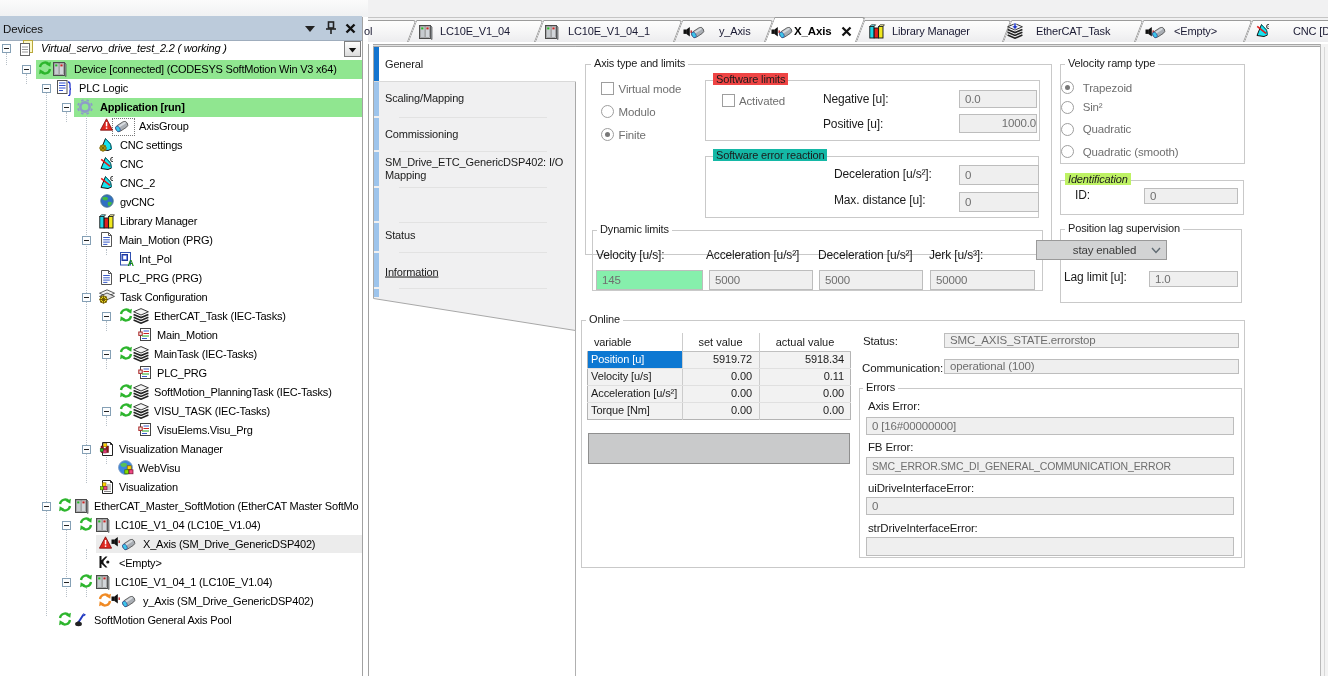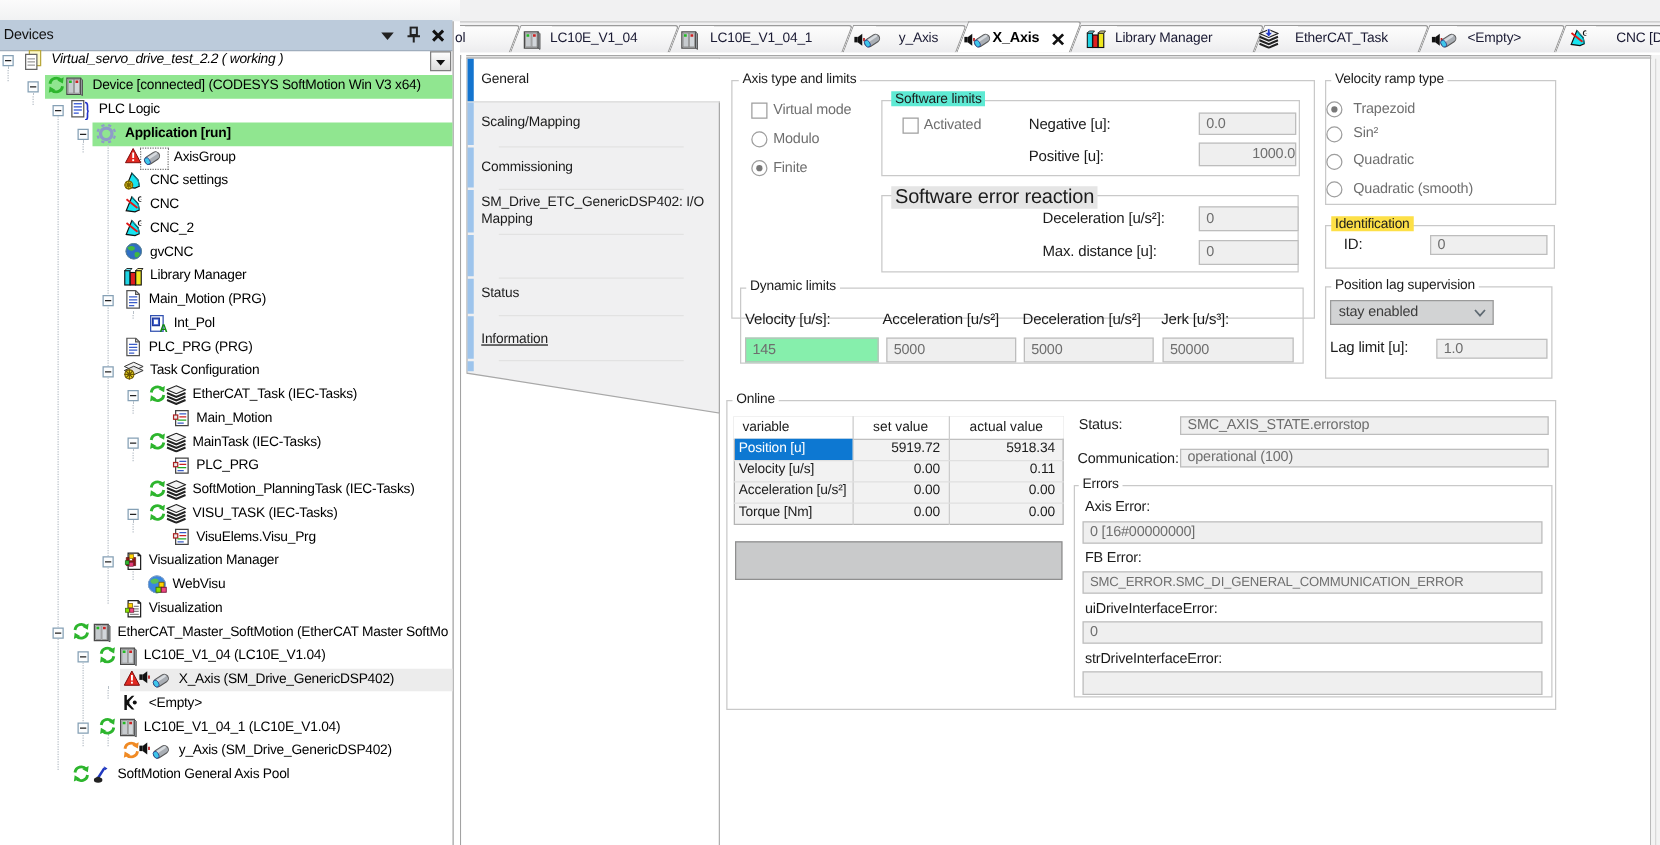--- a/index.html
+++ b/index.html
@@ -535,33 +535,33 @@
     <div style="position:absolute;left:385px;top:64px;transform:translateY(-54%);white-space:nowrap;color:#1b1b1b;font-size:11px;font-weight:normal;letter-spacing:-0.15px;">General</div>
     <div style="position:absolute;left:385px;top:98px;transform:translateY(-54%);white-space:nowrap;color:#1b1b1b;font-size:11px;font-weight:normal;letter-spacing:-0.15px;">Scaling/Mapping</div>
     <div style="position:absolute;left:385px;top:134px;transform:translateY(-54%);white-space:nowrap;color:#1b1b1b;font-size:11px;font-weight:normal;letter-spacing:-0.15px;">Commissioning</div>
     <div style="position:absolute;left:385px;top:156px;width:192px;font-size:11px;line-height:12.5px;color:#1b1b1b;letter-spacing:-0.15px;">SM_Drive_ETC_GenericDSP402: I/O<br>Mapping</div>
     <div style="position:absolute;left:385px;top:235px;transform:translateY(-54%);white-space:nowrap;color:#1b1b1b;font-size:11px;font-weight:normal;letter-spacing:-0.15px;">Status</div>
     <div style="position:absolute;left:385px;top:272px;transform:translateY(-54%);white-space:nowrap;color:#1b1b1b;font-size:11px;font-weight:normal;letter-spacing:-0.15px;text-decoration:underline;">Information</div>
     <div style="position:absolute;left:585px;top:64px;width:467px;height:191px;border:1px solid #c9c9c9;box-sizing:border-box;">
       <span style="position:absolute;left:5px;top:-8px;background:#ffffff;padding:0 3px;color:#1b1b1b;font-size:11px;letter-spacing:-0.15px;white-space:nowrap;">Axis type and limits</span>
     </div>
     <div style="position:absolute;left:705px;top:80px;width:335px;height:61px;border:1px solid #c9c9c9;box-sizing:border-box;">
-      <span style="position:absolute;left:7px;top:-8px;background:#5eead4;padding:0 3px;color:#1b1b1b;font-size:11px;letter-spacing:-0.15px;white-space:nowrap;">Software limits</span>
+      <span style="position:absolute;left:7px;top:-8px;background:#ef4444;padding:0 3px;color:#1b1b1b;font-size:11px;letter-spacing:-0.15px;white-space:nowrap;">Software limits</span>
     </div>
     <div style="position:absolute;left:705px;top:156px;width:334px;height:62px;border:1px solid #c9c9c9;box-sizing:border-box;">
-      <span style="position:absolute;left:7px;top:-8px;background:#e5e5e5;padding:0 3px;color:#1b1b1b;font-size:16px;letter-spacing:-0.15px;white-space:nowrap;">Software error reaction</span>
+      <span style="position:absolute;left:7px;top:-8px;background:#14b8a6;padding:0 3px;color:#1b1b1b;font-size:11px;letter-spacing:-0.15px;white-space:nowrap;">Software error reaction</span>
     </div>
     <div style="position:absolute;left:592px;top:230px;width:451px;height:61px;border:1px solid #c9c9c9;box-sizing:border-box;">
       <span style="position:absolute;left:4px;top:-8px;background:#ffffff;padding:0 3px;color:#1b1b1b;font-size:11px;letter-spacing:-0.15px;white-space:nowrap;">Dynamic limits</span>
     </div>
     <div style="position:absolute;left:1060px;top:64px;width:185px;height:100px;border:1px solid #c9c9c9;box-sizing:border-box;">
       <span style="position:absolute;left:4px;top:-8px;background:#ffffff;padding:0 3px;color:#1b1b1b;font-size:11px;letter-spacing:-0.15px;white-space:nowrap;">Velocity ramp type</span>
     </div>
     <div style="position:absolute;left:1060px;top:180px;width:184px;height:35px;border:1px solid #c9c9c9;box-sizing:border-box;">
-      <span style="position:absolute;left:4px;top:-8px;background:#fde047;padding:0 3px;color:#1b1b1b;font-size:11px;letter-spacing:-0.15px;white-space:nowrap;">Identification</span>
+      <span style="position:absolute;left:4px;top:-8px;background:#bef264;padding:0 3px;color:#1b1b1b;font-size:11px;letter-spacing:-0.15px;white-space:nowrap;font-style:italic;">Identification</span>
     </div>
     <div style="position:absolute;left:1060px;top:229px;width:182px;height:74px;border:1px solid #c9c9c9;box-sizing:border-box;">
       <span style="position:absolute;left:4px;top:-8px;background:#ffffff;padding:0 3px;color:#1b1b1b;font-size:11px;letter-spacing:-0.15px;white-space:nowrap;">Position lag supervision</span>
     </div>
     <div style="position:absolute;left:581px;top:320px;width:664px;height:248px;border:1px solid #c9c9c9;box-sizing:border-box;">
       <span style="position:absolute;left:4px;top:-8px;background:#ffffff;padding:0 3px;color:#1b1b1b;font-size:11px;letter-spacing:-0.15px;white-space:nowrap;">Online</span>
     </div>
     <div style="position:absolute;left:859px;top:388px;width:383px;height:170px;border:1px solid #c9c9c9;box-sizing:border-box;">
       <span style="position:absolute;left:3px;top:-8px;background:#ffffff;padding:0 3px;color:#1b1b1b;font-size:11px;letter-spacing:-0.15px;white-space:nowrap;">Errors</span>
     </div>
@@ -596,21 +596,21 @@
     </div>
     <div style="position:absolute;left:1082.7px;top:88px;transform:translateY(-54%);white-space:nowrap;color:#6f6f6f;font-size:11.5px;font-weight:normal;letter-spacing:-0.15px;">Trapezoid</div>
     <div style="position:absolute;left:1061px;top:100.5px;width:13px;height:13px;background:#fff;border:1px solid #9e9e9e;border-radius:50%;box-sizing:border-box;"></div>
     <div style="position:absolute;left:1082.7px;top:107px;transform:translateY(-54%);white-space:nowrap;color:#6f6f6f;font-size:11.5px;font-weight:normal;letter-spacing:-0.15px;">Sin²</div>
     <div style="position:absolute;left:1061px;top:122.5px;width:13px;height:13px;background:#fff;border:1px solid #9e9e9e;border-radius:50%;box-sizing:border-box;"></div>
     <div style="position:absolute;left:1082.7px;top:129px;transform:translateY(-54%);white-space:nowrap;color:#6f6f6f;font-size:11.5px;font-weight:normal;letter-spacing:-0.15px;">Quadratic</div>
     <div style="position:absolute;left:1061px;top:145px;width:13px;height:13px;background:#fff;border:1px solid #9e9e9e;border-radius:50%;box-sizing:border-box;"></div>
     <div style="position:absolute;left:1082.7px;top:151.5px;transform:translateY(-54%);white-space:nowrap;color:#6f6f6f;font-size:11.5px;font-weight:normal;letter-spacing:-0.15px;">Quadratic (smooth)</div>
     <div style="position:absolute;left:1075px;top:196px;transform:translateY(-54%);white-space:nowrap;color:#1b1b1b;font-size:12px;font-weight:normal;letter-spacing:-0.15px;">ID:</div>
     <div style="position:absolute;left:1144px;top:188px;width:94px;height:16px;background:#efefef;border:1px solid #bdbdbd;box-sizing:border-box;color:#6e6e6e;font-size:11.5px;line-height:14px;padding-left:5px;white-space:nowrap;overflow:hidden;letter-spacing:-0.15px;">0</div>
-    <div style="position:absolute;left:1064px;top:240px;width:131px;height:20px;background:#d2d3d4;border:1px solid #9a9a9a;box-sizing:border-box;color:#3c3c3c;font-size:11.5px;line-height:18px;padding-left:6px;letter-spacing:-0.15px;">stay enabled<svg style="position:absolute;right:5px;top:6px" width="10" height="7" viewBox="0 0 10 7">
+    <div style="position:absolute;left:1036px;top:240px;width:131px;height:20px;background:#d2d3d4;border:1px solid #9a9a9a;box-sizing:border-box;color:#3c3c3c;font-size:11.5px;line-height:18px;padding-left:6px;letter-spacing:-0.15px;text-align:center;">stay enabled<svg style="position:absolute;right:5px;top:6px" width="10" height="7" viewBox="0 0 10 7">
         <path d="M1 1 L5 5.5 L9 1" fill="none" stroke="#5f6a72" stroke-width="1.4"></path>
       </svg></div>
     <div style="position:absolute;left:1064px;top:277.5px;transform:translateY(-54%);white-space:nowrap;color:#1b1b1b;font-size:12px;font-weight:normal;letter-spacing:-0.15px;">Lag limit [u]:</div>
     <div style="position:absolute;left:1149px;top:271px;width:89px;height:16px;background:#efefef;border:1px solid #bdbdbd;box-sizing:border-box;color:#6e6e6e;font-size:11.5px;line-height:14px;padding-left:5px;white-space:nowrap;overflow:hidden;letter-spacing:-0.15px;">1.0</div>
     <div style="position:absolute;left:586.5px;top:332.5px;width:264.5px;height:87px;background:#f2f2f2;border:1px solid #b4b4b4;box-sizing:border-box;"></div>
     <div style="position:absolute;left:586.5px;top:332.5px;width:264.5px;height:18px;background:#ffffff;"></div>
     <div style="position:absolute;left:586.5px;top:350.5px;width:264.5px;height:1px;background:#c0c0c0;"></div>
     <div style="position:absolute;left:682px;top:332.5px;width:1px;height:87px;background:#cccccc;"></div>
     <div style="position:absolute;left:759px;top:332.5px;width:1px;height:87px;background:#cccccc;"></div>
     <div style="position:absolute;left:586.5px;top:367.5px;width:264.5px;height:1px;background:#e0e0e0;"></div>

